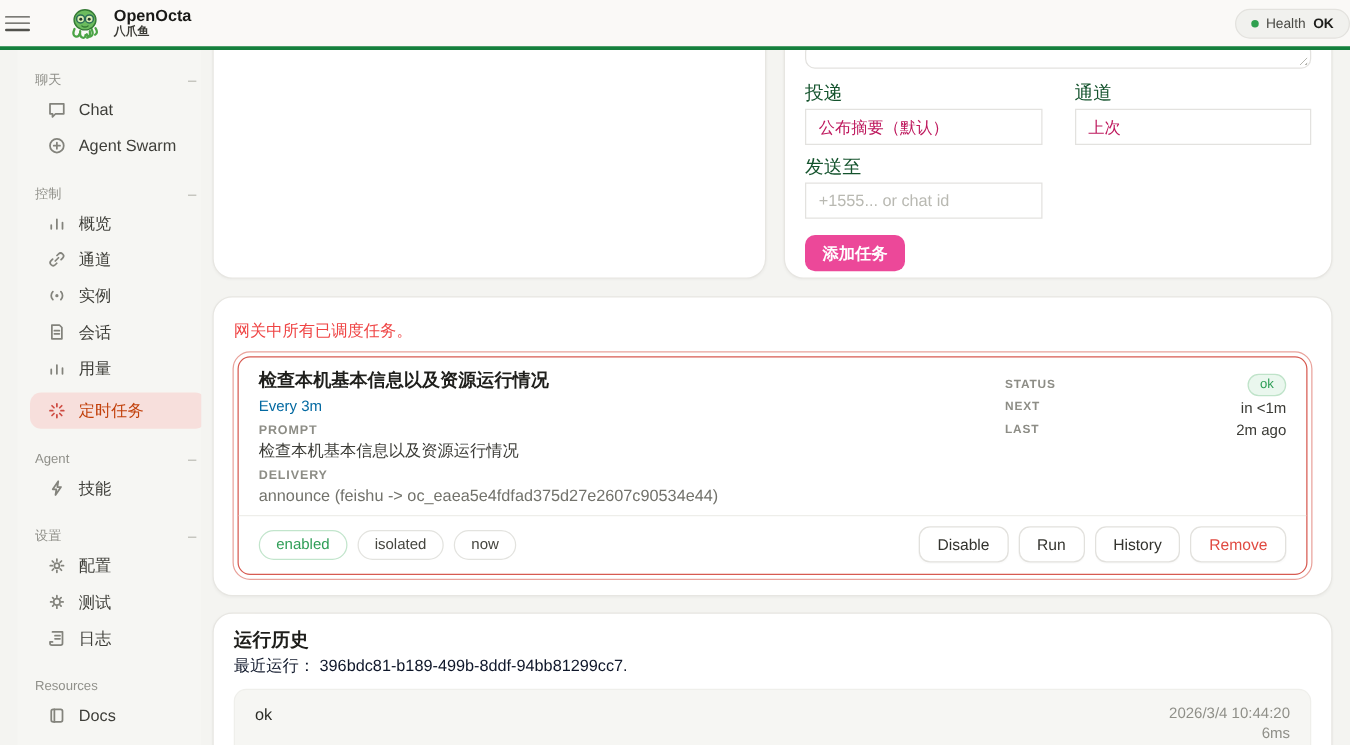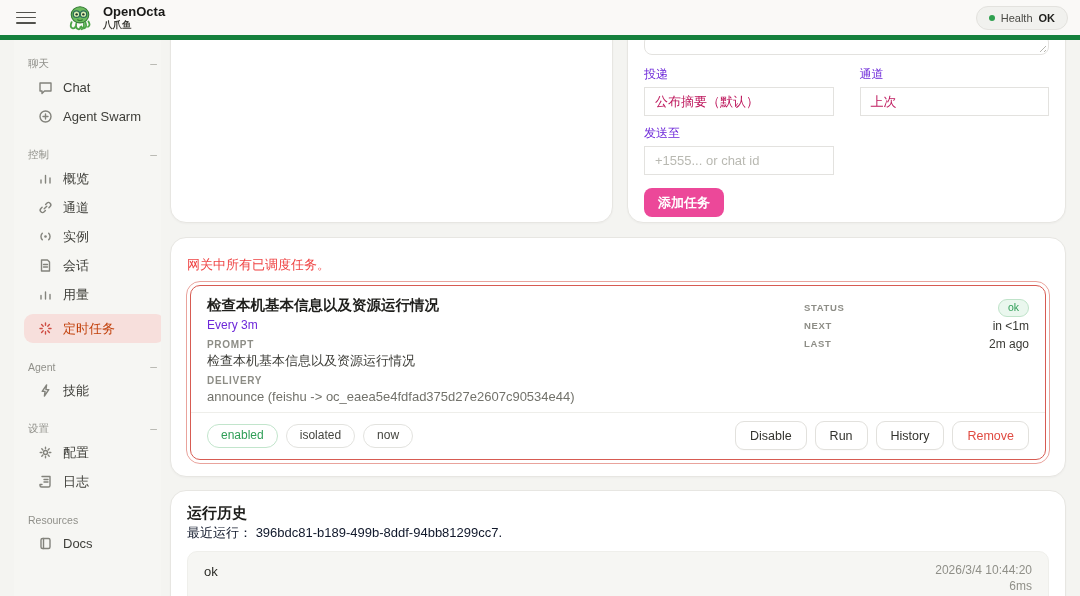--- a/index.html
+++ b/index.html
@@ -7,22 +7,22 @@
   body {
     font-family: "Liberation Sans", "DejaVu Sans", sans-serif;
     background:#f4f4f1;
     color:#2a2a26;
     position:relative;
   }
 
   
   .header {
     position:absolute; top:0; left:0; right:0; height:40px;
-    background:#faf9f7; border-bottom:5px solid #15803d;
-    display:flex; align-items:center; padding:0 12px; gap:12px; z-index:5;
+    background:#faf9f7; border-bottom:3px solid #15803d;
+    display:flex; align-items:center; padding:0 0; gap:12px; z-index:5;
   }
   .hamburger { width:20px; height:14px; display:flex; flex-direction:column; justify-content:space-between; cursor:pointer; background:none; border:none; padding:1px 0; margin-left:4px; }
   .hamburger span { display:block; height:1.6px; background:#52524d; border-radius:2px; }
   .brand { display:flex; align-items:center; gap:9px; margin-left:18px; }
   .brand-text { display:flex; flex-direction:column; line-height:1.1; }
   .brand-name { font-size:13px; font-weight:bold; color:#191917; }
   .brand-sub { font-size:9.5px; font-weight:bold; color:#3a3a35; margin-top:1px; }
   .health-pill {
     margin-left:auto; display:flex; align-items:center; gap:6px;
     background:#f1f1ee; border:1px solid #e3e2de; border-radius:999px;
@@ -67,21 +67,21 @@
   .textarea-wrap { position:relative; }
   .fake-textarea {
     width:100%; height:21px; border:1px solid #e3e2df; border-radius:8px; background:#fff;
   }
   .resize-grip {
     position:absolute; right:3px; bottom:3px; width:9px; height:9px;
     background:repeating-linear-gradient(135deg, transparent 0 2px, #b6b6b0 2px 3px);
     clip-path:polygon(100% 0, 100% 100%, 0 100%);
   }
   .fields { display:grid; grid-template-columns:1fr 1fr; column-gap:26px; row-gap:10px; margin-top:12px; }
-  .field-label { font-size:12px; color:#6d28d9; margin-bottom:5px; line-height:15px; }
+  .field-label { font-size:15px; color:#14532d; margin-bottom:5px; line-height:15px; }
   .control {
     height:29px; border:1px solid #e3e2df; border-radius:0; background:#fff;
     display:flex; align-items:center; padding:0 10px; font-size:13px; color:#be185d; cursor:pointer;
   }
   input.control { width:100%; cursor:text; font-family:inherit; }
   input.control::placeholder { color:#b9b9b2; }
   .btn-primary {
     margin-top:13px; background:#ec4899; color:#fff; border:none; border-radius:8px;
     font-size:13px; font-weight:bold; padding:0 14px; height:29px; cursor:pointer;
     font-family:inherit;
@@ -91,21 +91,21 @@
   .card-title { font-size:15px; font-weight:bold; color:#1d1d1a; line-height:17px; }
   .card-sub { font-size:13px; color:#ef4444; margin-top:5px; line-height:16px; }
 
   .task-item {
     margin:12px 3px 0 3px; border:1.5px solid #d75b52; outline:1.5px solid #e9a39c; outline-offset:3px;
     border-radius:10px; padding:11px 16px 9px; background:#fff;
   }
   .task-top { display:flex; }
   .task-info { flex:1; min-width:0; }
   .task-title { font-size:14.5px; font-weight:bold; color:#1f1f1c; line-height:17px; }
-  .task-every { font-size:12px; color:#6d28d9; margin-top:4px; line-height:14px; }
+  .task-every { font-size:12px; color:#0369a1; margin-top:4px; line-height:14px; }
   .kicker { font-size:10px; letter-spacing:0.07em; font-weight:bold; color:#8d8d86; margin-top:7px; line-height:12px; }
   .task-text { font-size:13px; color:#3d3d38; margin-top:2px; line-height:15px; }
   .task-text.dim { color:#72726b; }
   .task-meta { width:225px; flex:0 0 225px; padding-top:2px; }
   .meta-row { display:flex; justify-content:space-between; align-items:center; height:17px; margin-bottom:1px; }
   .meta-label { font-size:9.5px; letter-spacing:0.07em; font-weight:bold; color:#8d8d86; }
   .meta-value { font-size:12px; color:#3a3a35; }
   .pill-ok {
     font-size:10.5px; color:#2f9e57; background:#eaf7ee; border:1px solid #bfe3c9;
     border-radius:999px; padding:1.5px 9px; line-height:13px;
@@ -278,20 +278,29 @@
         <svg class="line" viewBox="0 0 15 15" width="15" height="15">
             <circle cx="7.5" cy="7.5" r="2"></circle>
             <path d="M7.5 2.2 v1.6 M7.5 11.2 v1.6 M2.2 7.5 h1.6 M11.2 7.5 h1.6 M3.8 3.8 l1.1 1.1 M10.1 10.1 l1.1 1.1 M11.2 3.8 L10.1 4.9 M4.9 10.1 l-1.1 1.1"></path>
           </svg>
       </span>
       <span>配置</span>
     </div>
     <div class="nav-item">
       <span class="ico">
         <svg class="line" viewBox="0 0 15 15" width="15" height="15">
+            <circle cx="7.5" cy="7.5" r="2.6"></circle>
+            <path d="M7.5 2.5 v1.2 M7.5 11.3 v1.2 M2.5 7.5 h1.2 M11.3 7.5 h1.2 M4.1 4.1 l.9 .9 M10 10 l.9 .9 M10.9 4.1 l-.9 .9 M5 10 l-.9 .9"></path>
+          </svg>
+      </span>
+      <span>测试</span>
+    </div>
+    <div class="nav-item">
+      <span class="ico">
+        <svg class="line" viewBox="0 0 15 15" width="15" height="15">
             <path d="M4 2.5 h8 v9 a1.5 1.5 0 0 1 -1.5 1.5 h-7 a1.5 1.5 0 0 1 -1.5 -1.5 v-1 h2"></path>
             <path d="M6 5.5 h4 M6 8 h4"></path>
           </svg>
       </span>
       <span>日志</span>
     </div>
   </div>
 
   <div class="nav-section">
     <div class="nav-section-head">

